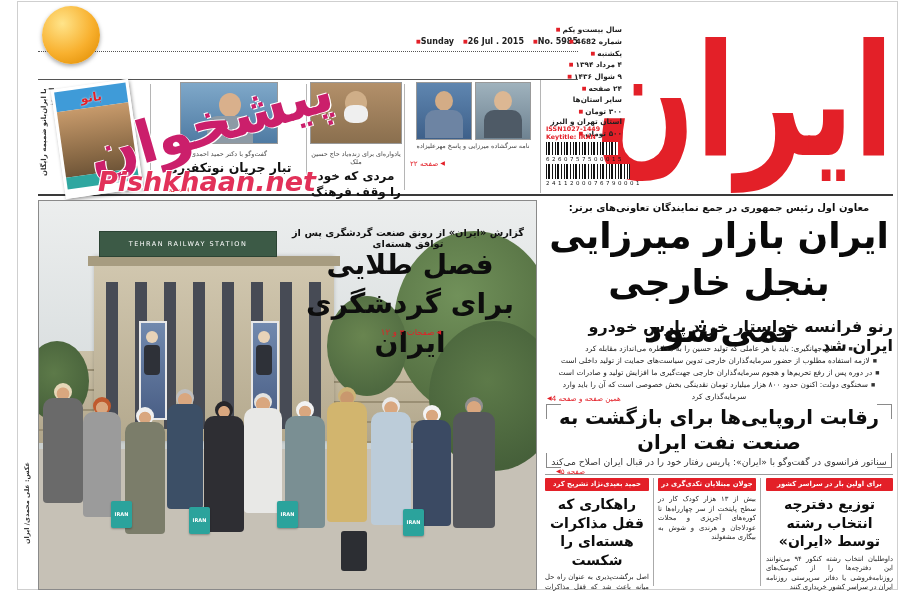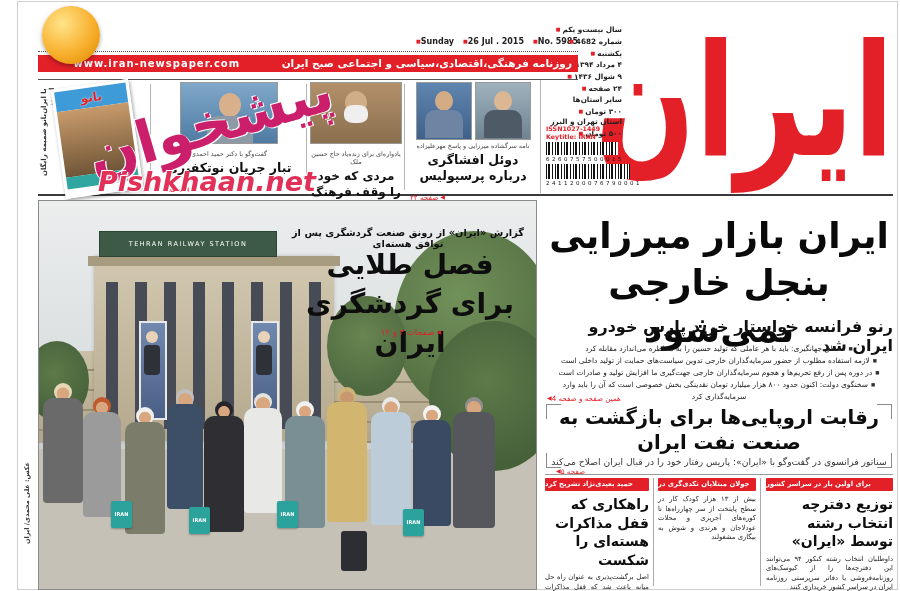--- a/index.html
+++ b/index.html
@@ -108,41 +108,37 @@
   .c-tr{right:0;top:0;border-right:1px solid #8a8a8a;border-top:1px solid #8a8a8a;}
   .c-bl{left:0;bottom:0;border-left:1px solid #8a8a8a;border-bottom:1px solid #8a8a8a;}
   .c-br{right:0;bottom:0;border-right:1px solid #8a8a8a;border-bottom:1px solid #8a8a8a;}
   .oil-headline{position:absolute;left:0;top:1px;width:100%;text-align:center;font-size:19.5px;
                 font-weight:900;color:#0d0d0d;line-height:25px;}
   .oil-sub{position:absolute;left:0;top:52px;width:100%;text-align:center;font-size:9.2px;color:#333;}
   .oil-page{position:absolute;left:8px;top:63px;font-size:7.8px;}
   .col-rule{left:545px;top:474px;width:348px;border-top:1px solid #9a9a9a;}
   
   .bcol{top:478px;height:110px;}
-  .bcol .lbl{background:#e32028;color:#fff;font-size:6.8px;font-weight:bold;text-align:left;
+  .bcol .lbl{background:#e32028;color:#fff;font-size:6.8px;font-weight:bold;text-align:center;
              line-height:13px;height:13px;border-radius:1px;}
-  .bcol .bttl{font-size:14px;font-weight:bold;color:#0d0d0d;text-align:right;line-height:18.5px;margin-top:4px;}
+  .bcol .bttl{font-size:14px;font-weight:bold;color:#0d0d0d;text-align:center;line-height:18.5px;margin-top:4px;}
   .bcol .bbody{font-size:6.8px;line-height:9.6px;color:#222;text-align:justify;margin-top:4px;}
   .bsep{top:478px;height:108px;border-left:1px solid #aaa;}
 </style>
 </head>
 <body>
 
 <div class="page">
 
   <div class="abs sheet-border"></div>
 
   <div class="abs sun"></div>
   <div class="abs dotline"></div>
   <div class="abs dateline">
     <span class="dl-seg">Sunday</span><span class="dl-seg">26 Jul . 2015</span><span class="dl-seg">No. 5985</span>
-  </div>
-  <div class="abs redbar">
-    <span class="web">www.iran-newspaper.com</span>
-    <span class="tag rtl">روزنامه فرهنگی،اقتصادی،سیاسی و اجتماعی صبح ایران</span>
   </div>
   <div class="abs logo rtl">ایران</div>
 
   <div class="abs info-col rtl">
     <span class="ln sq">سال بیست‌و یکم</span>
     <span class="ln sq">شماره 4682</span>
     <span class="ln sq">یکشنبه</span>
     <span class="ln sq">۴ مرداد ۱۳۹۴</span>
     <span class="ln sq">۹ شوال ۱۴۳۶</span>
     <span class="ln sq">۲۴ صفحه</span>
@@ -199,21 +195,20 @@
       <div class="portrait" style="width:54px;height:56px;background:linear-gradient(#9fb2bd,#6e8291);">
         <div class="face" style="left:18px;top:8px;width:18px;height:20px;background:#dcb793;"></div>
         <div class="shoulders" style="left:8px;top:27px;width:38px;height:28px;background:#4e5a66;"></div>
       </div>
       <div class="portrait" style="width:54px;height:56px;background:linear-gradient(#5f86b0,#3e608a);">
         <div class="face" style="left:18px;top:8px;width:18px;height:20px;background:#d3ac86;"></div>
         <div class="shoulders" style="left:8px;top:27px;width:38px;height:28px;background:#6d84a3;"></div>
       </div>
     </div>
     <div class="cap">نامه سرگشاده میرزایی و پاسخ مهرعلیزاده</div>
-    <div class="ttl">دوئل افشاگری درباره پرسپولیس</div>
     <div style="text-align:left;margin-top:1px;"><span class="tri">◀</span><span class="pagemark">صفحه ۲۲</span></div>
   </div>
 
   <div class="abs wm-script rtl">پیشخوان</div>
   <div class="abs wm-site">Pishkhaan.net</div>
 
   <div class="abs photo">
     <div class="ground"></div>
 
     <div class="wing floorlines" style="left:0;top:150px;width:58px;height:92px;"></div>
@@ -288,20 +283,21 @@
     <div class="bag" style="left:238px;top:300px;">IRAN</div>
     <div class="bag" style="left:364px;top:308px;">IRAN</div>
     <div class="case" style="left:302px;top:330px;"></div>
 
     <div class="ph-kicker rtl">گزارش «ایران» از رونق صنعت گردشگری پس از توافق هسته‌ای</div>
     <div class="ph-headline rtl">فصل طلایی برای گردشگری ایران</div>
     <div class="ph-pages rtl"><span class="tri">◀</span><span class="pagemark" style="font-size:8.5px;">صفحات ۳ و ۱۲</span></div>
   </div>
   <div class="abs credit rtl">عکس: علی محمدی/ ایران</div>
 
+  <div class="abs lead-kicker rtl">معاون اول رئیس جمهوری در جمع نمایندگان تعاونی‌های برتر:</div>
   <div class="abs lead-headline rtl">ایران بازار میرزایی بنجل خارجی نمی‌شود</div>
   <div class="abs lead-sub rtl">رنو فرانسه خواستار خرید پارس خودرو ایران شد</div>
   <div class="abs lead-bullets rtl">
     <span class="bl">اسحاق جهانگیری: باید با هر عاملی که تولید حسین را به مخاطره می‌اندازد مقابله کرد</span>
     <span class="bl">لازمه استفاده مطلوب از حضور سرمایه‌گذاران خارجی تدوین سیاست‌های حمایت از تولید داخلی است</span>
     <span class="bl">در دوره پس از رفع تحریم‌ها و هجوم سرمایه‌گذاران خارجی جهت‌گیری ما افزایش تولید و صادرات است</span>
     <span class="bl">سخنگوی دولت: اکنون حدود ۸۰۰ هزار میلیارد تومان نقدینگی بخش خصوصی است که آن را باید وارد سرمایه‌گذاری کرد</span>
   </div>
   <div class="abs lead-pages rtl" style="direction:ltr;"><span class="tri">◀</span><span class="pagemark">همین صفحه و صفحه 4</span></div>
 

